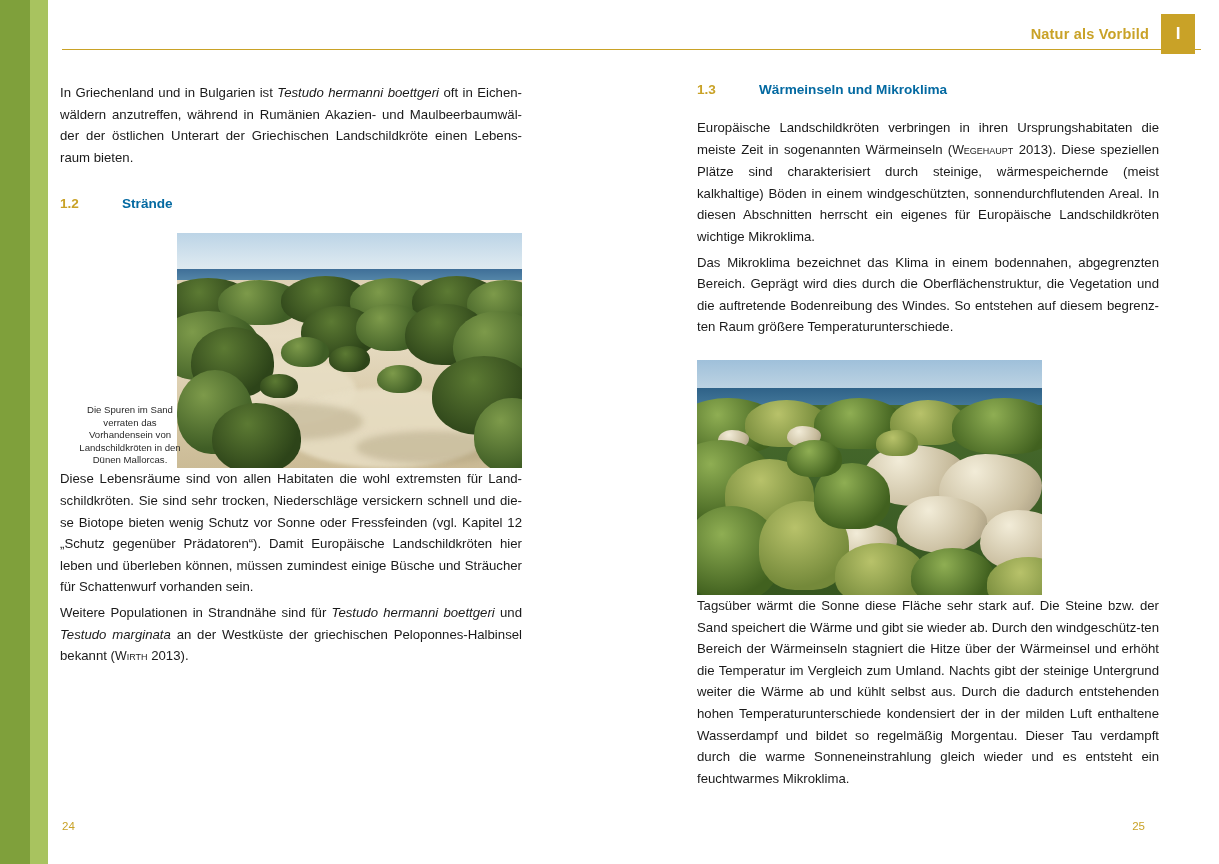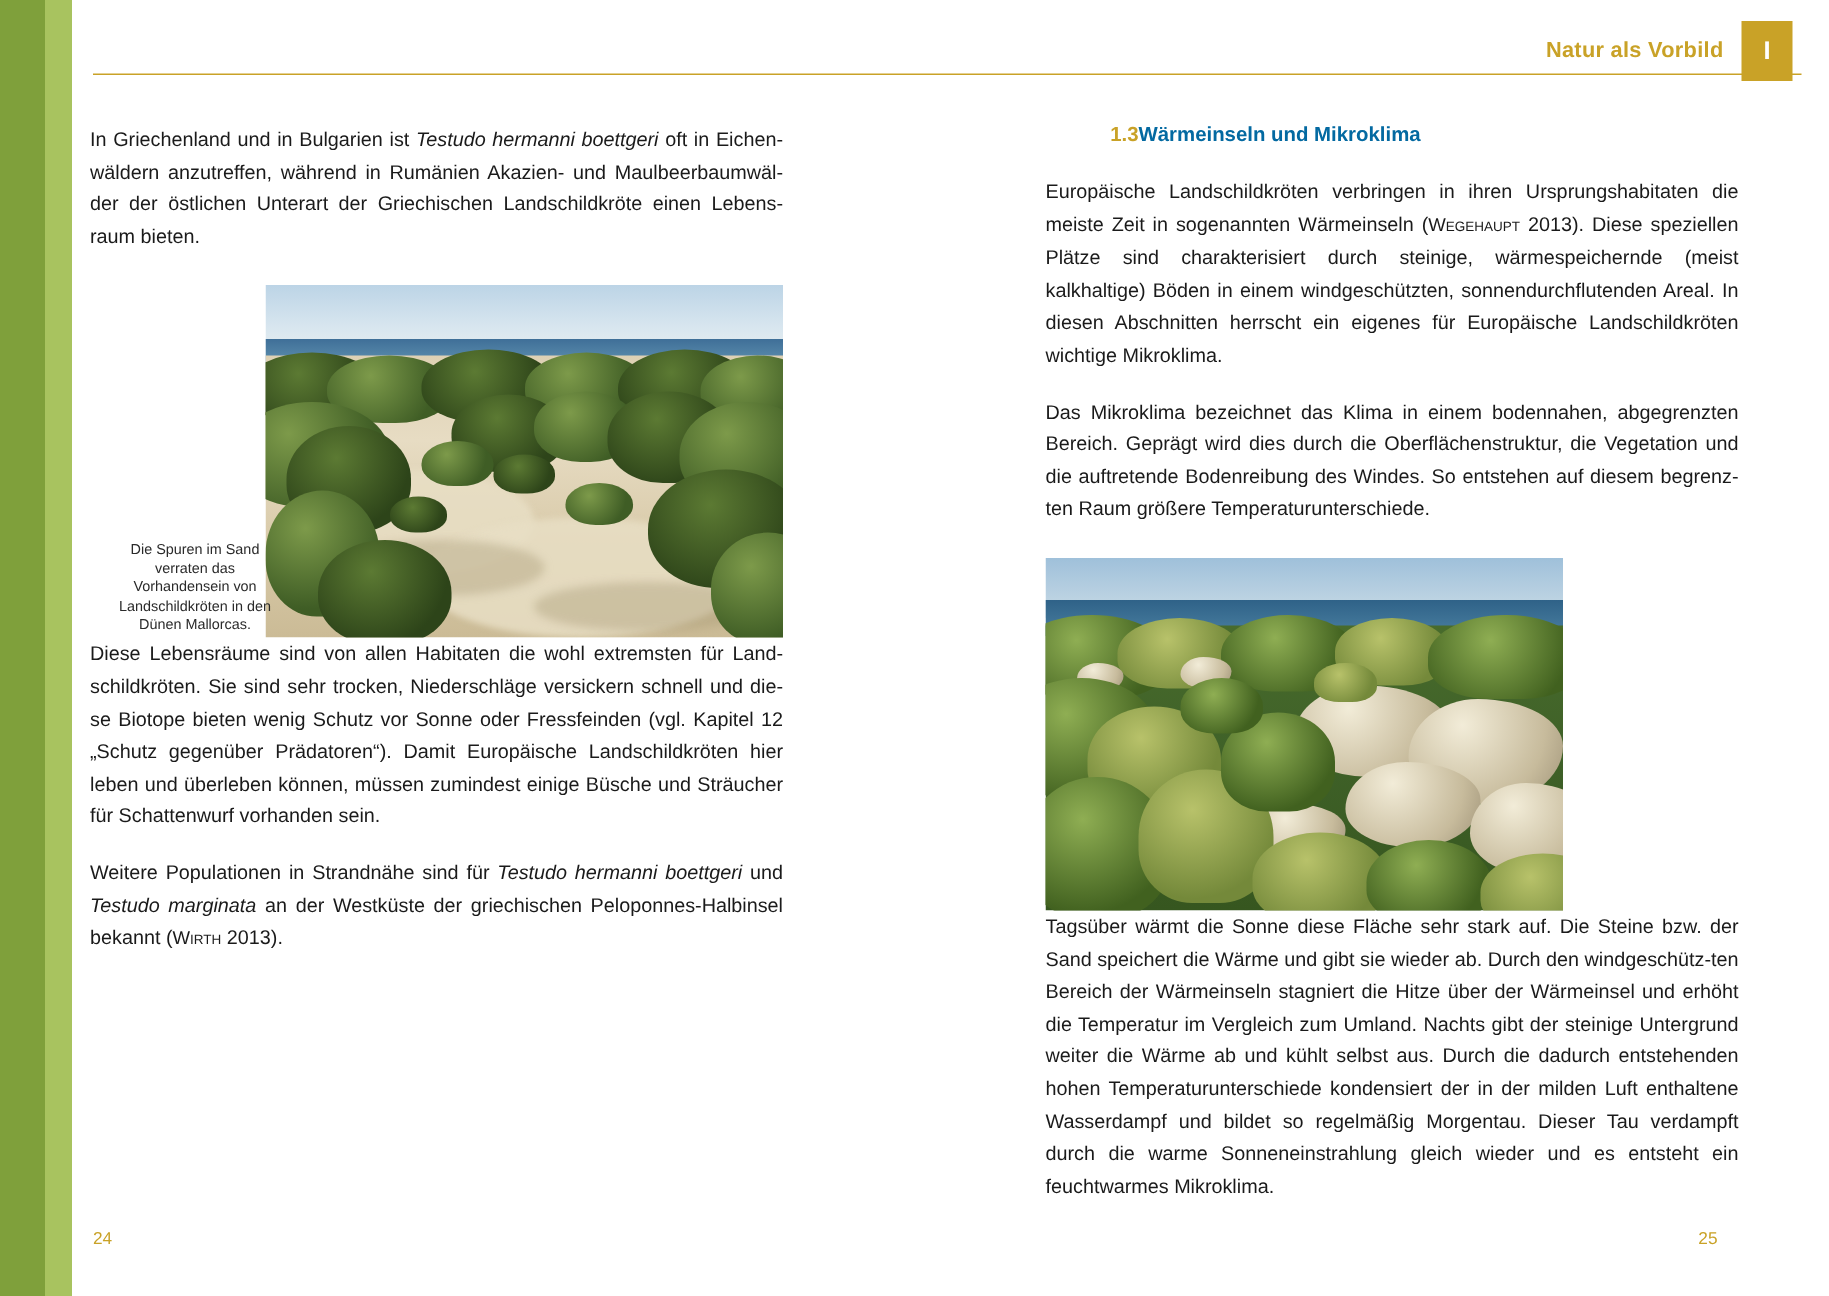--- a/index.html
+++ b/index.html
@@ -89,35 +89,34 @@
   .col-right { left: 697px; }
 
   p.body {
     margin: 0 0 0 0;
     font-size: 13.2px;
     line-height: 21.6px;
     text-align: justify;
     text-justify: inter-word;
     hyphens: manual;
   }
-  p.body + p.body { margin-top: 16px; }
+  p.body + p.body { margin-top: 4px; }
   .para-gap { margin-top: 19px; }
 
   .it { font-style: italic; }
   .sc {
     font-variant: small-caps;
     font-size: 12.4px;
   }
 
   
   .sec-head {
     display: flex;
     align-items: baseline;
     margin: 28px 0 20px 0;
-    text-align: right;
   }
   .sec-num {
     width: 62px;
     color: #c9a227;
     font-size: 13.6px;
     font-weight: bold;
   }
   .sec-title {
     color: #0369a1;
     font-size: 13.6px;
@@ -242,20 +241,24 @@
   <div class="header">
     <div class="header-rule"></div>
     <div class="header-title">Natur als Vorbild</div>
     <div class="header-chapter">I</div>
   </div>
 
   <div class="col col-left">
 
     <p class="body"><span>In Griechenland und in Bulgarien ist </span><span class="it">Testudo hermanni boettgeri</span><span> oft in Eichen-wäldern anzutreffen, während in Rumänien Akazien- und Maulbeerbaumwäl-der der östlichen Unterart der Griechischen Landschildkröte einen Lebens-raum bieten.</span></p>
 
+    <div class="sec-head">
+      <span class="sec-num">1.2</span>
+      <span class="sec-title">Strände</span>
+    </div>
 
 
     <div class="figure fig-left">
       <div class="photo">
         <div class="scene">
           <div class="beach-sky"></div>
           <div class="beach-sea"></div>
           <div class="beach-sand"></div>
 
           <div class="sand-patch" style="left:6%;top:52%;width:46%;height:30%;"></div>

